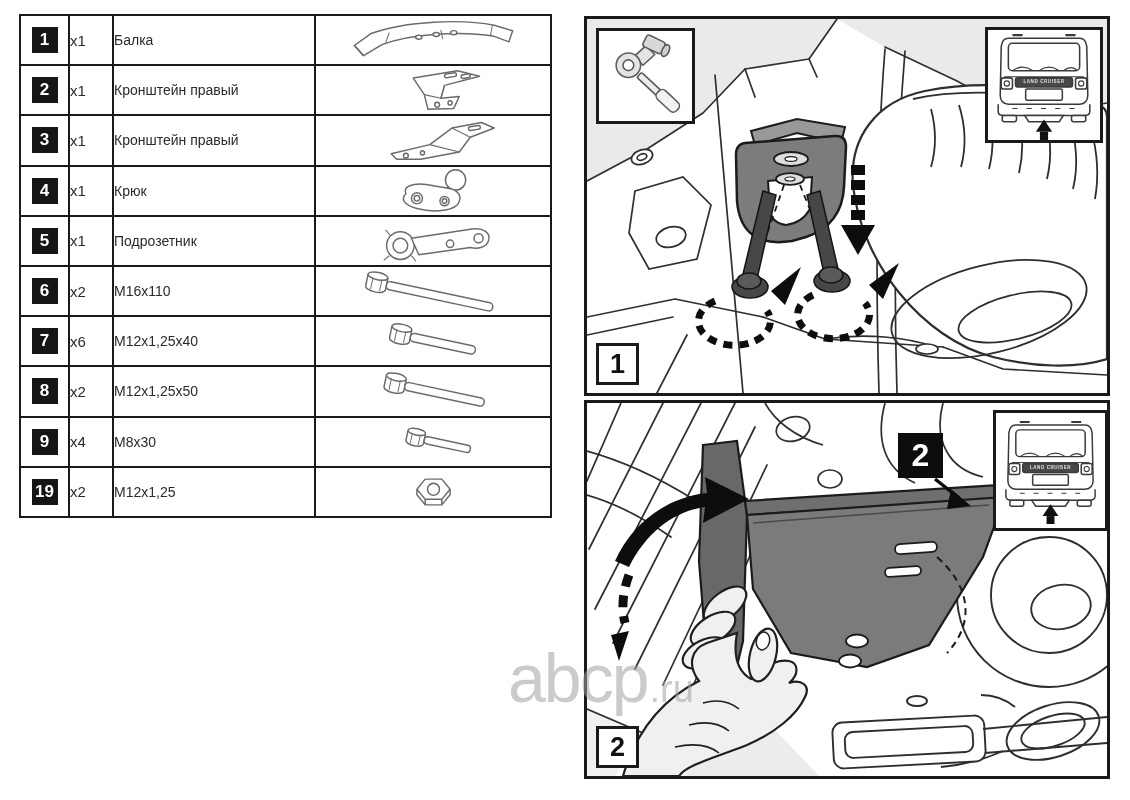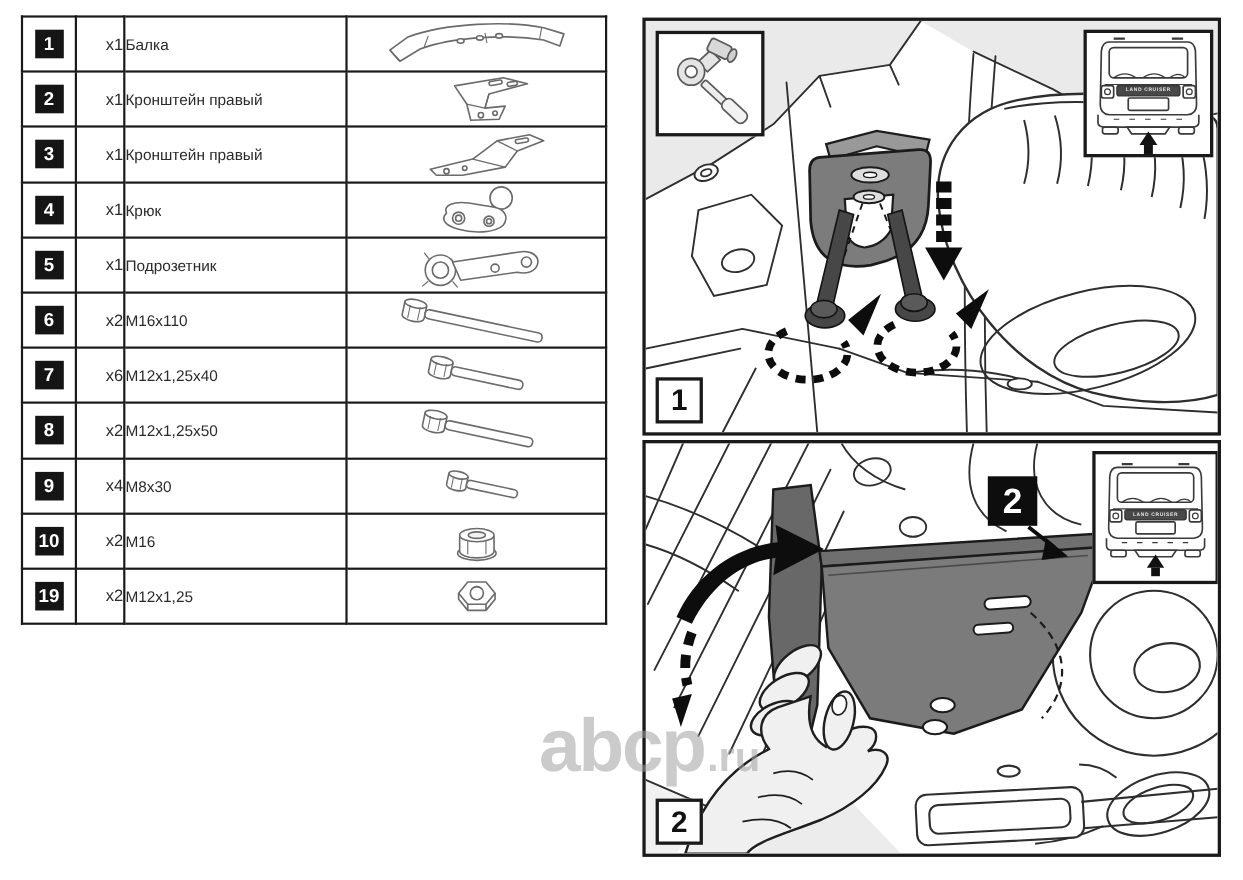--- a/index.html
+++ b/index.html
@@ -7,21 +7,21 @@
        font-family:"Liberation Sans","DejaVu Sans",sans-serif;color:#222}
   .page{position:absolute;inset:0}
 
   
   table.parts{position:absolute;left:19px;top:14px;width:531px;border-collapse:collapse;
               table-layout:fixed;background:#fff}
   table.parts td{border:2.5px solid #1a1a1a;padding:0;height:48.2px;vertical-align:middle}
   .c-num{text-align:center}
   .badge{display:inline-block;width:26px;height:26px;background:#151515;color:#fff;
          font-weight:bold;font-size:17px;line-height:26px;text-align:center}
-  .c-qty{text-align:right;font-size:15px;color:#2b2b2b}
+  .c-qty{text-align:left;font-size:15px;color:#2b2b2b}
   .c-name{font-size:14px;color:#2b2b2b;padding-left:13px}
   .c-img{text-align:center}
   svg.part-img{width:215px;height:46px;vertical-align:middle}
 
   
   .panel{position:absolute;left:584px;width:520px;border:3px solid #1a1a1a;background:#fff;overflow:hidden}
   #panel1{top:16px;height:374px}
   #panel2{top:400px;height:373px}
   .panel>svg.art{position:absolute;left:0;top:0}
   .inset{position:absolute;border:3px solid #1a1a1a;background:#fff;z-index:3}
@@ -30,21 +30,21 @@
   #car-inset-2{left:406px;top:7px;width:109px;height:115px}
   .inset svg{position:absolute;inset:0;width:100%;height:100%}
   .car-label{position:absolute;left:25%;top:44%;width:50%;color:#e3e3e3;font-size:4.5px;
              letter-spacing:.6px;text-align:center;font-weight:bold;z-index:4;line-height:8px}
   .step-badge{position:absolute;left:9px;bottom:8px;width:37px;height:36px;border:3px solid #1a1a1a;
               background:#fff;font-size:27px;font-weight:bold;text-align:center;line-height:36px;z-index:3;color:#111}
   .callout{position:absolute;left:311px;top:30px;width:45px;height:45px;background:#0d0d0d;color:#fff;
            font-size:32px;font-weight:bold;text-align:center;line-height:45px;z-index:3}
 
   
-  .watermark{position:absolute;left:490px;top:644px;z-index:6;font-weight:bold;line-height:1;
+  .watermark{position:absolute;left:508px;top:644px;z-index:6;font-weight:normal;line-height:1;
              color:rgba(160,160,160,.55);font-size:68px;letter-spacing:-2px;pointer-events:none}
   .watermark .suffix{font-size:38px;letter-spacing:0;margin-left:2px}
 </style>
 </head>
 <body>
 
 <svg width="0" height="0" style="position:absolute" aria-hidden="true">
   <defs>
     <symbol id="sym-beam" viewBox="0 0 200 50">
       <g stroke="#6b6b6b" stroke-width="1.6" fill="#fff" stroke-linejoin="round">
@@ -308,30 +308,20 @@
       <td class="c-num"><span class="badge">9</span></td>
       <td class="c-qty">x4</td>
       <td class="c-name">M8x30</td>
       <td class="c-img">
         <svg class="part-img" viewBox="0 0 200 50">
               <use href="#sym-bolt-short"></use>
             </svg>
       </td>
     </tr>
         <tr class="part-row">
-      <td class="c-num"><span class="badge">10</span></td>
-      <td class="c-qty">x2</td>
-      <td class="c-name">M16</td>
-      <td class="c-img">
-        <svg class="part-img" viewBox="0 0 200 50">
-              <use href="#sym-flange-nut"></use>
-            </svg>
-      </td>
-    </tr>
-        <tr class="part-row">
       <td class="c-num"><span class="badge">19</span></td>
       <td class="c-qty">x2</td>
       <td class="c-name">M12x1,25</td>
       <td class="c-img">
         <svg class="part-img" viewBox="0 0 200 50">
               <use href="#sym-hex-nut"></use>
             </svg>
       </td>
     </tr>
       </tbody>

